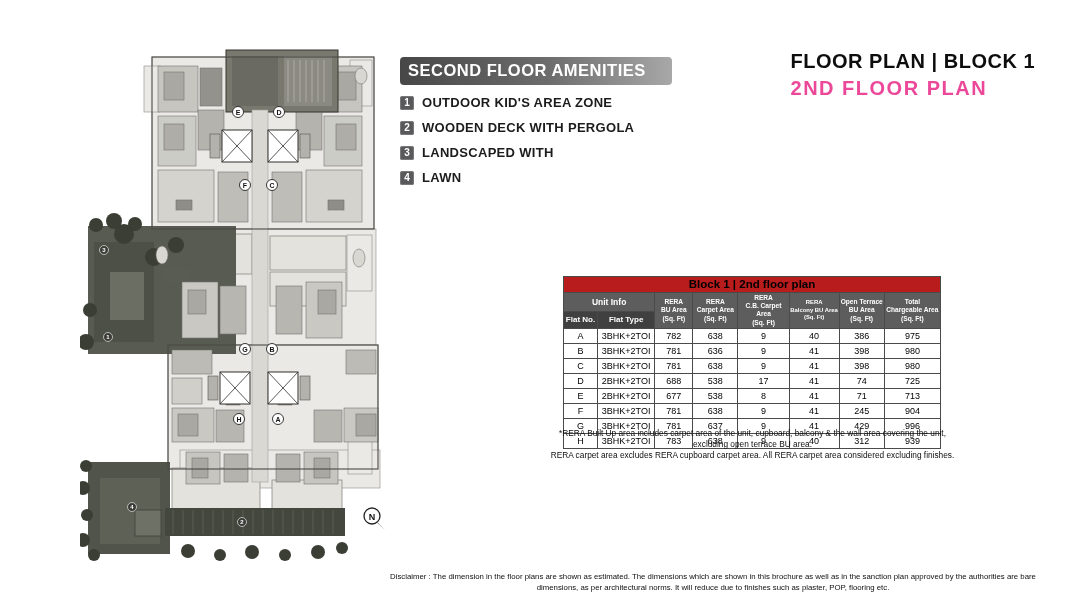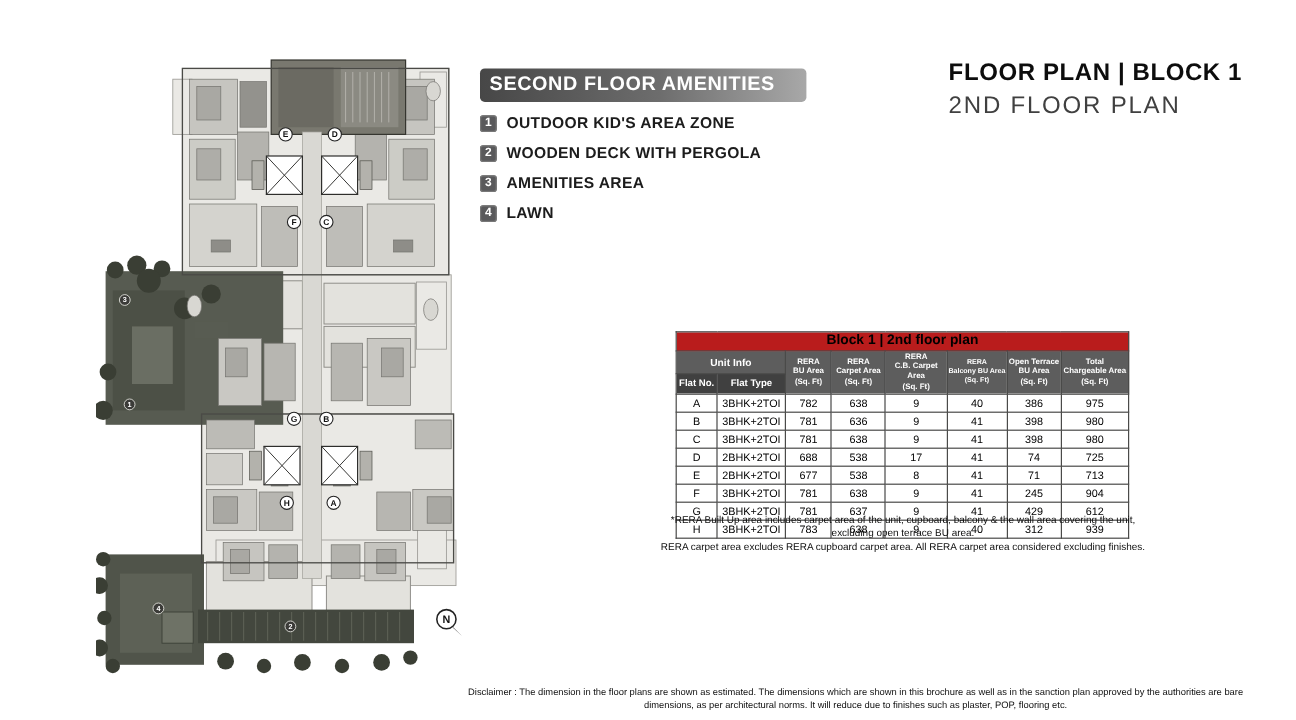--- a/index.html
+++ b/index.html
@@ -19,21 +19,21 @@
   .amen-item{display:flex;align-items:center;margin-top:10px;}
   .amen-badge{
     width:14px;height:14px;background:#59595b;color:#fff;border-radius:2.5px;
     font-size:10px;font-weight:bold;display:flex;align-items:center;justify-content:center;
     margin-right:8px;flex:0 0 auto;box-shadow:inset 0 0 0 1px #787878;
   }
   .amen-label{font-size:13px;font-weight:bold;letter-spacing:.3px;color:#1c1c1c;}
   
   .page-title{position:absolute;right:45px;top:50px;text-align:left;}
   .page-title .t1{font-size:20px;font-weight:bold;letter-spacing:.5px;color:#0d0d0d;}
-  .page-title .t2{font-size:20px;font-weight:normal;letter-spacing:1.5px;color:#404040;margin-top:4px;}
+  .page-title .t2{font-size:20px;font-weight:bold;letter-spacing:1.5px;color:#ec4899;margin-top:4px;}
   
   .table-wrap{position:absolute;left:563px;top:276px;width:378px;}
   table{border-collapse:collapse;width:378px;table-layout:fixed;}
   table,th,td{border:1px solid #4a4a49;}
   table{border:1.5px solid #3a3a39;}
   th.t-title{background:#b91c1c;color:#000;font-size:11.5px;font-weight:bold;padding:1px 0 2px 0;text-align:center;}
   th.t-group{background:#5d5d5d;color:#fff;font-size:8.5px;font-weight:bold;padding:1px;}
   th.t-sub{background:#404040;color:#fff;font-size:8px;font-weight:bold;padding:1px;}
   th.t-col{background:#5d5d5d;color:#fff;font-size:6.6px;font-weight:bold;
            white-space:pre-line;line-height:1.25;padding:1px 0;vertical-align:middle;}
@@ -260,21 +260,21 @@
   <div class="amen-item">
     <span class="amen-badge">1</span>
     <span class="amen-label">OUTDOOR KID'S AREA ZONE</span>
   </div>
   <div class="amen-item">
     <span class="amen-badge">2</span>
     <span class="amen-label">WOODEN DECK WITH PERGOLA</span>
   </div>
   <div class="amen-item">
     <span class="amen-badge">3</span>
-    <span class="amen-label">AMENITIES AREA</span>
+    <span class="amen-label">LANDSCAPED WITH</span>
   </div>
   <div class="amen-item">
     <span class="amen-badge">4</span>
     <span class="amen-label">LAWN</span>
   </div>
 </div>
 
 <div class="page-title">
   <div class="t1">FLOOR PLAN | BLOCK 1</div>
   <div class="t2">2ND FLOOR PLAN</div>
@@ -384,21 +384,21 @@
           <td>904</td>
         </tr>
         <tr>
           <td>G</td>
           <td>3BHK+2TOI</td>
           <td>781</td>
           <td>637</td>
           <td>9</td>
           <td>41</td>
           <td>429</td>
-          <td>612</td>
+          <td>996</td>
         </tr>
         <tr>
           <td>H</td>
           <td>3BHK+2TOI</td>
           <td>783</td>
           <td>638</td>
           <td>9</td>
           <td>40</td>
           <td>312</td>
           <td>939</td>

